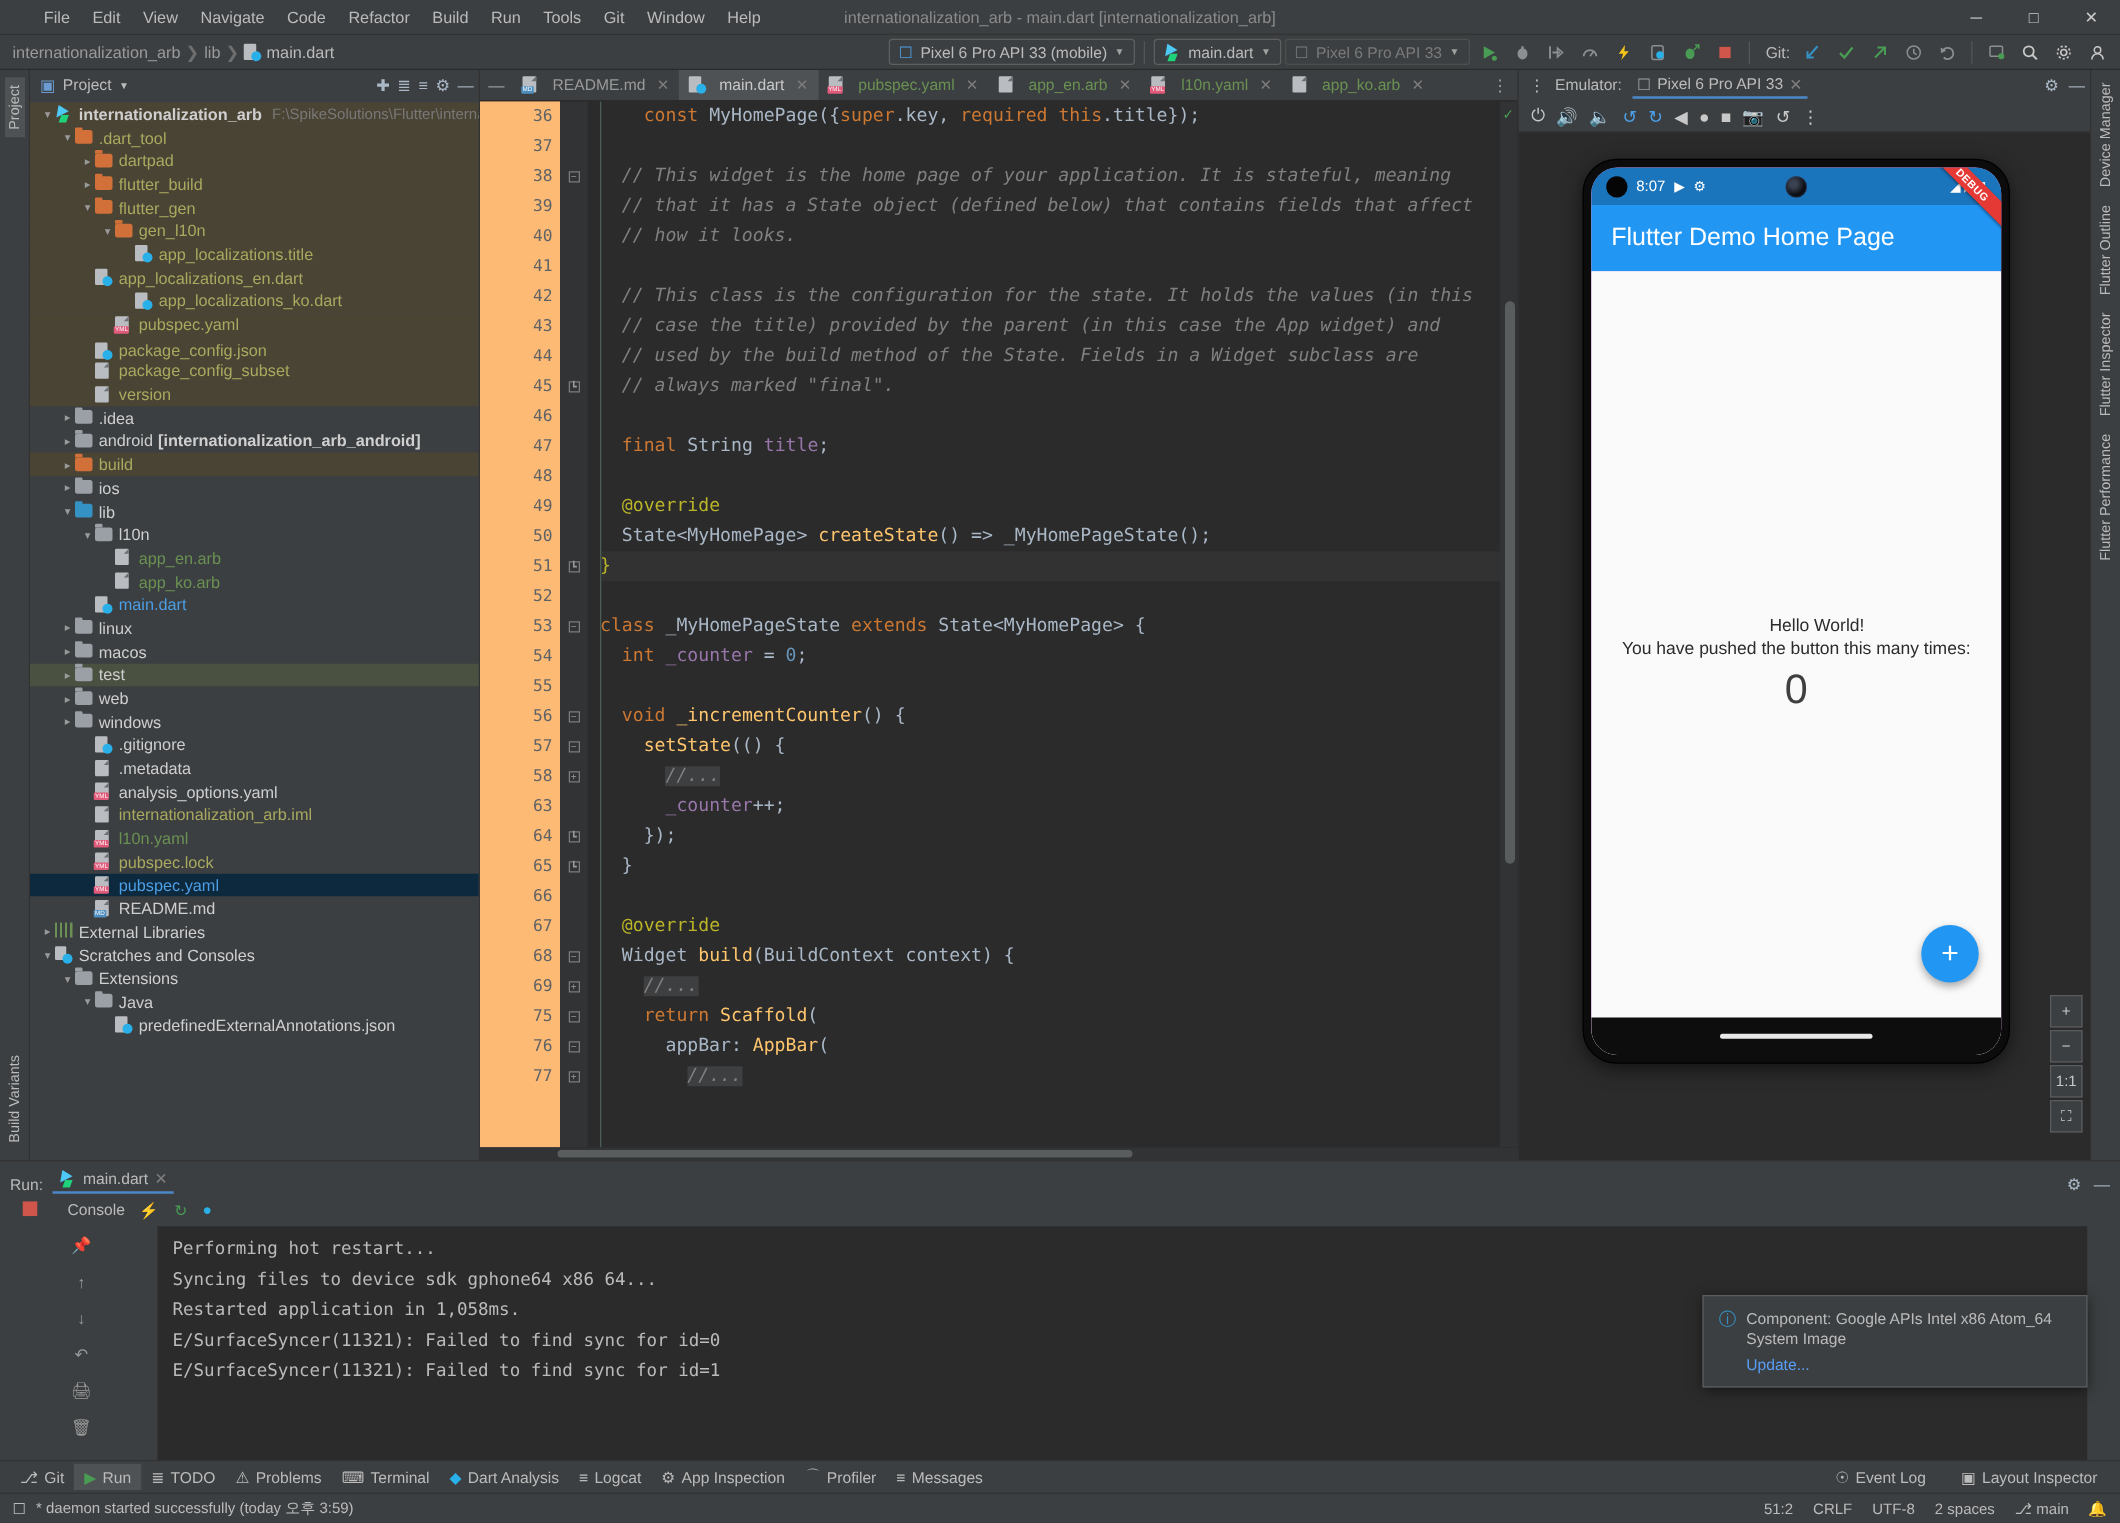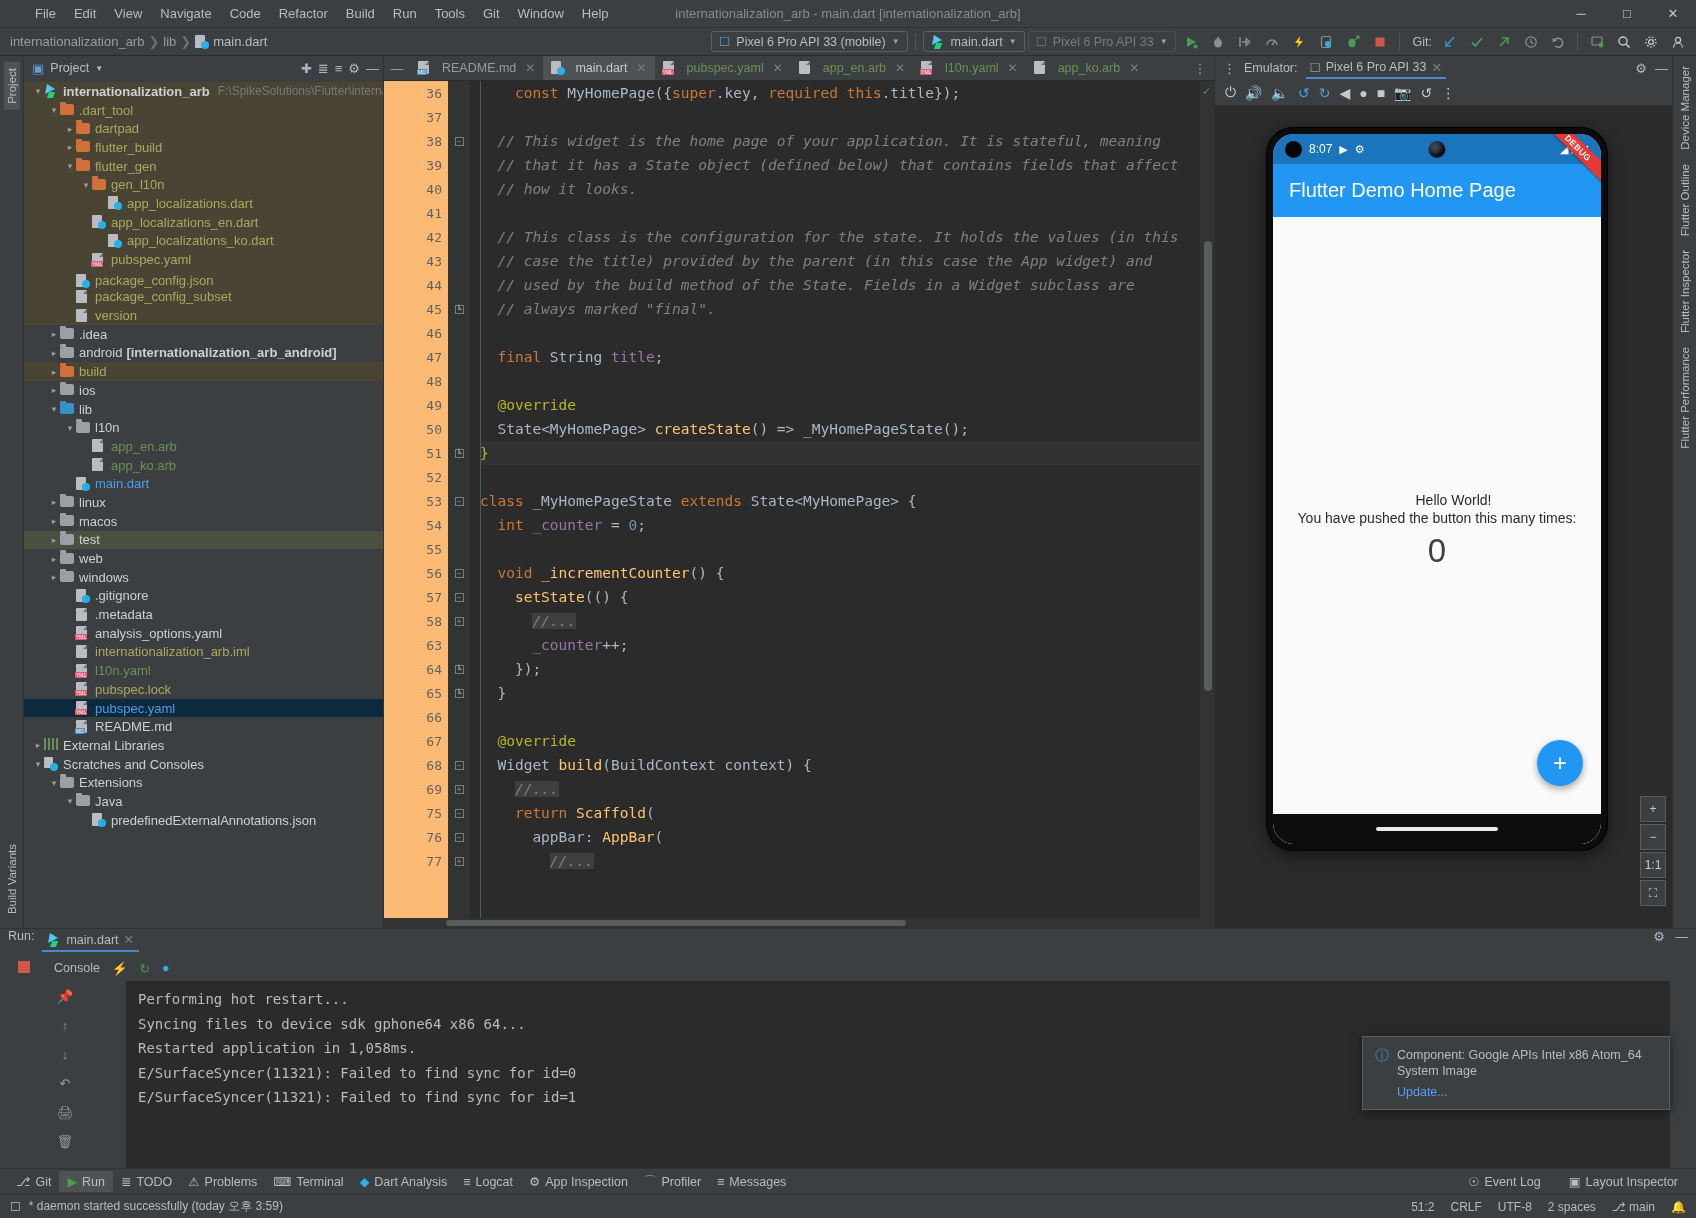--- a/index.html
+++ b/index.html
@@ -181,21 +181,21 @@
   .navpill{ width:122px; height:4px; border-radius:3px; background:#e8e8e8;}
   .zoomctl { position:absolute; right:6px; top:690px; display:flex; flex-direction:column; gap:2px;}
   .zbtn { width:26px;height:26px; display:flex;align-items:center;justify-content:center;
           border:1px solid #5a5d5f; color:#c8c8c8; font-size:12px; background:#3c3f41;}
 
   
   .rightrail { width:24px; flex:none; background:#3c3f41; border-left:1px solid #323232; display:flex; flex-direction:column; align-items:center; padding-top:4px; gap:2px;}
 
   
   .runpane { height:240px; flex:none; background:#3c3f41; display:flex; flex-direction:column; border-top:1px solid #323232;}
-  .runhead { height:26px; display:flex; align-items:flex-start; gap:8px; padding:0 8px; flex:none;}
+  .runhead { height:26px; display:flex; align-items:flex-end; gap:8px; padding:0 8px; flex:none;}
   .runhead .lab{ color:#bbbbbb; font-size:12.5px;}
   .runtab { display:flex; align-items:center; gap:5px; font-size:12.5px; color:#bbbbbb; padding:3px 5px; border-bottom:2px solid #4a88c7;}
   .runhead .right{ margin-left:auto; display:flex; align-items:center; gap:10px; color:#a9b7c6;}
   .runbody { flex:1; display:flex; min-height:0;}
   .runleft { width:48px; flex:none; display:flex; flex-direction:column; align-items:center; gap:10px; padding-top:6px;}
   .conhead { height:26px; display:flex; align-items:center; gap:12px; padding-left:6px; color:#bbbbbb; font-size:12.5px;}
   .console { flex:1; background:#2b2b2b; padding:6px 0 0 12px; overflow:hidden; min-width:0;margin-left:44px;}
   .conline { font-family:"DejaVu Sans Mono", monospace; font-size:14px; color:#bbbbbb; line-height:24.6px; white-space:pre;}
   .congut { width:34px; flex:none; background:#3c3f41; display:flex; flex-direction:column; align-items:center; gap:14px; padding-top:8px; color:#9a9a9a;}
 
@@ -423,23 +423,23 @@
             <span class="lbl olive">flutter_gen</span>
           </div>
           <div class="row shade" style="padding-left: 56px;">
             <span class="arrow">▾</span>
             <span class="ic"><span class="fold orange"></span></span>
             <span class="lbl olive">gen_l10n</span>
           </div>
           <div class="row shade" style="padding-left: 72px;">
             <span class="arrow none"></span>
             <span class="ic"><span class="dartico"></span></span>
-            <span class="lbl olive">app_localizations.dart</span>
-          </div>
-          <div class="row shade" style="padding-left: 56px;">
+            <span class="lbl olive">app_localizations.title</span>
+          </div>
+          <div class="row shade" style="padding-left: 40px;">
             <span class="arrow none"></span>
             <span class="ic"><span class="dartico"></span></span>
             <span class="lbl olive">app_localizations_en.dart</span>
           </div>
           <div class="row shade" style="padding-left: 72px;">
             <span class="arrow none"></span>
             <span class="ic"><span class="dartico"></span></span>
             <span class="lbl olive">app_localizations_ko.dart</span>
           </div>
           <div class="row shade" style="padding-left: 56px;">

